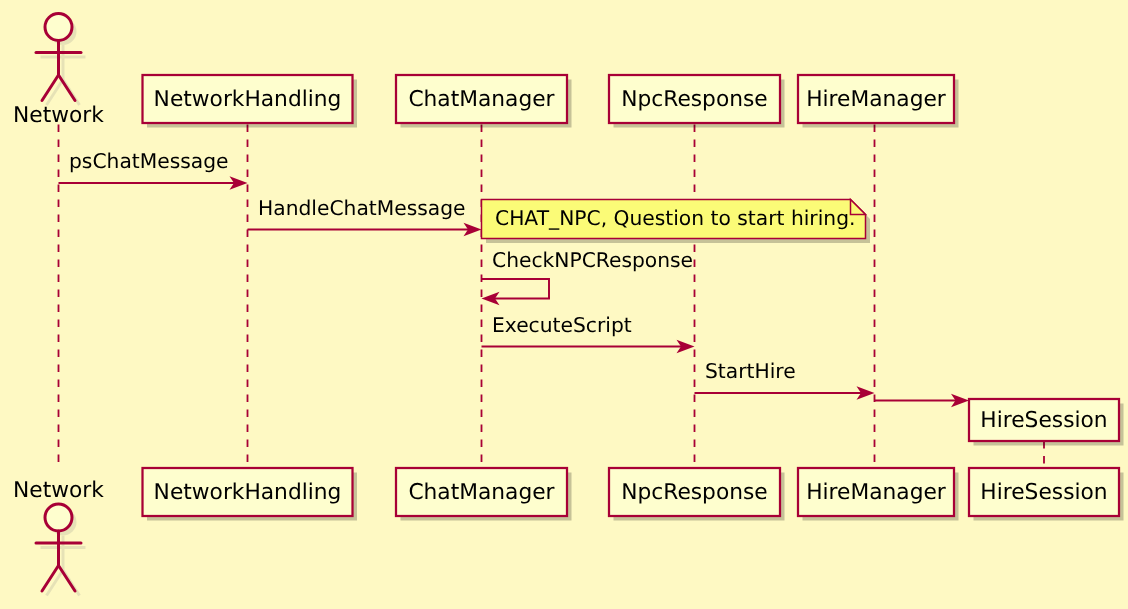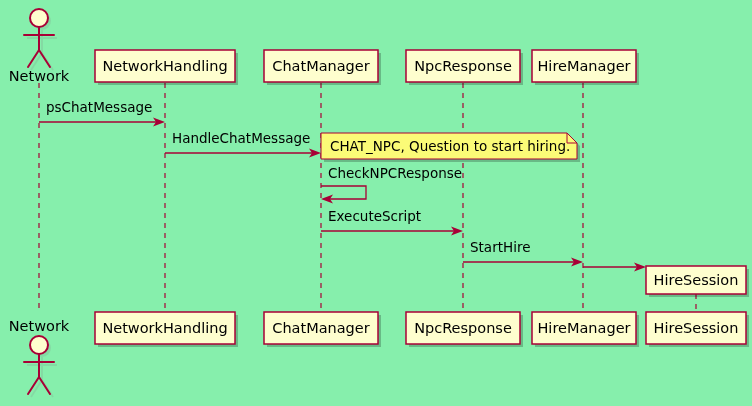--- a/index.html
+++ b/index.html
@@ -4,21 +4,21 @@
 <style>
   html, body {
     margin: 0;
     padding: 0;
     background: #FFFFFF;
   }
   #diagram-root {
     position: relative;
     width: 752px;
     height: 406px;
-    background: #86efac;
+    background: #fef9c3;
     font-family: "DejaVu Sans", sans-serif;
     overflow: hidden;
   }
   #diagram-svg {
     position: absolute;
     left: 0;
     top: 0;
     width: 752px;
     height: 406px;
   }

